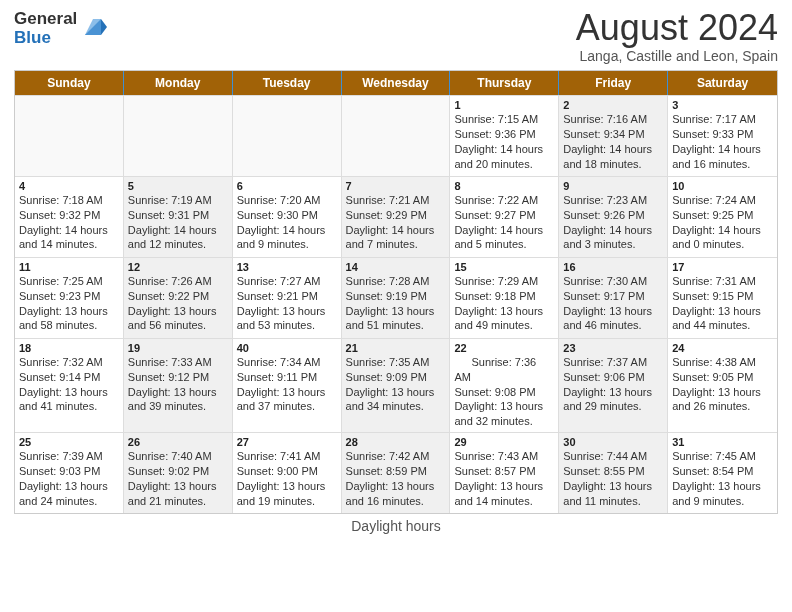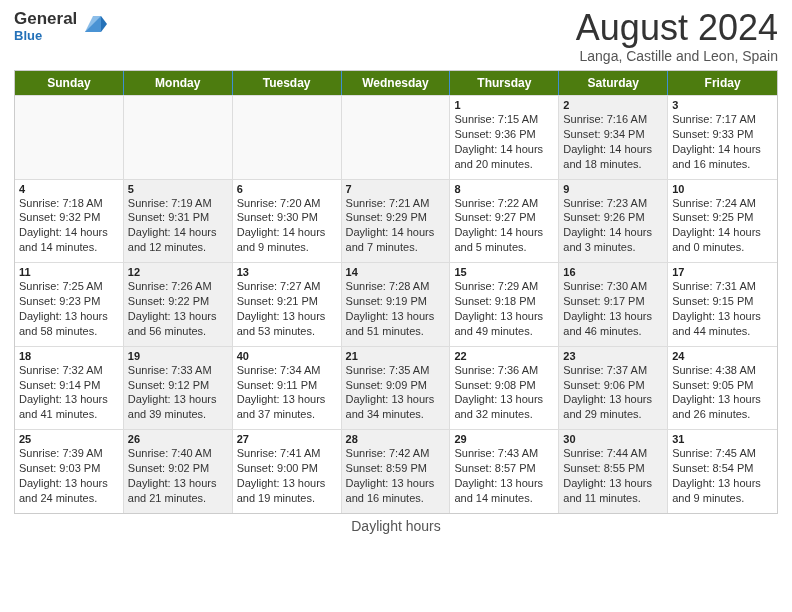--- a/index.html
+++ b/index.html
@@ -44,21 +44,21 @@
     }
     .calendar {
       flex: 1;
       display: flex;
       flex-direction: column;
       border: 1px solid #ccc;
     }
     .cal-header {
       display: grid;
       grid-template-columns: repeat(7, 1fr);
-      background: #4d7c0f;
+      background: #a16207;
     }
     .cal-header-cell {
       color: #fff;
       font-size: 12px;
       font-weight: bold;
       text-align: center;
       padding: 5px 2px;
       border-right: 1px solid #3d8fd4;
     }
     .cal-header-cell:last-child { border-right: none; }
@@ -104,42 +104,42 @@
     }
   </style>
 </head>
 <body>
 
 <div class="page">
   <div class="header">
     <div class="logo">
       <div style="display:flex;flex-direction:column;line-height:1.1">
         <span style="font-size:17px;font-weight:bold;color:#333;">General</span>
-        <span style="font-size:13px;font-weight:bold;color:#2471b8;">Blue</span>
+        <span style="font-size:17px;font-weight:bold;color:#2471b8;">Blue</span>
       </div>
       <svg width="28" height="28" viewBox="0 0 28 28" style="margin-left:2px;margin-top:-4px;">
         <polygon points="6,22 22,22 28,14 22,6" fill="#2471b8"></polygon>
         <polygon points="6,22 14,6 22,6 22,22" fill="#5ba3e0" opacity="0.7"></polygon>
       </svg>
     </div>
     <div class="title-block">
       <div class="month-title">August 2024</div>
       <div class="location-title">Langa, Castille and Leon, Spain</div>
     </div>
   </div>
 
   <div class="calendar">
     <div class="cal-header">
     <div class="cal-header-cell">Sunday</div>
         <div class="cal-header-cell">Monday</div>
         <div class="cal-header-cell">Tuesday</div>
         <div class="cal-header-cell">Wednesday</div>
         <div class="cal-header-cell">Thursday</div>
+        <div class="cal-header-cell">Friday</div>
         <div class="cal-header-cell">Saturday</div>
-        <div class="cal-header-cell">Friday</div>
       </div>
     <div class="cal-body">
     <div class="cal-row">
           <div class="cal-cell empty"></div>
           <div class="cal-cell empty"></div>
           <div class="cal-cell empty"></div>
           <div class="cal-cell empty"></div>
           <div class="cal-cell"><span class="day-num">1</span><span class="cell-text" style="white-space: pre-line;">Sunrise: 7:15 AM
 Sunset: 9:36 PM
 Daylight: 14 hours and 20 minutes.</span></div>
@@ -202,21 +202,21 @@
 Daylight: 13 hours and 41 minutes.</span></div>
           <div class="cal-cell shaded"><span class="day-num">19</span><span class="cell-text" style="white-space: pre-line;">Sunrise: 7:33 AM
 Sunset: 9:12 PM
 Daylight: 13 hours and 39 minutes.</span></div>
           <div class="cal-cell"><span class="day-num">40</span><span class="cell-text" style="white-space: pre-line;">Sunrise: 7:34 AM
 Sunset: 9:11 PM
 Daylight: 13 hours and 37 minutes.</span></div>
           <div class="cal-cell shaded"><span class="day-num">21</span><span class="cell-text" style="white-space: pre-line;">Sunrise: 7:35 AM
 Sunset: 9:09 PM
 Daylight: 13 hours and 34 minutes.</span></div>
-          <div class="cal-cell"><span class="day-num">22</span><span class="cell-text" style="white-space: pre-line;">Sunrise: 7:36 AM
+          <div class="cal-cell"><span class="day-num">22</span><span class="cell-text" style="white-space: pre-line; margin-left: 17px;">Sunrise: 7:36 AM
 Sunset: 9:08 PM
 Daylight: 13 hours and 32 minutes.</span></div>
           <div class="cal-cell shaded"><span class="day-num">23</span><span class="cell-text" style="white-space: pre-line;">Sunrise: 7:37 AM
 Sunset: 9:06 PM
 Daylight: 13 hours and 29 minutes.</span></div>
           <div class="cal-cell"><span class="day-num">24</span><span class="cell-text" style="white-space: pre-line;">Sunrise: 4:38 AM
 Sunset: 9:05 PM
 Daylight: 13 hours and 26 minutes.</span></div>
         </div>
         <div class="cal-row">

